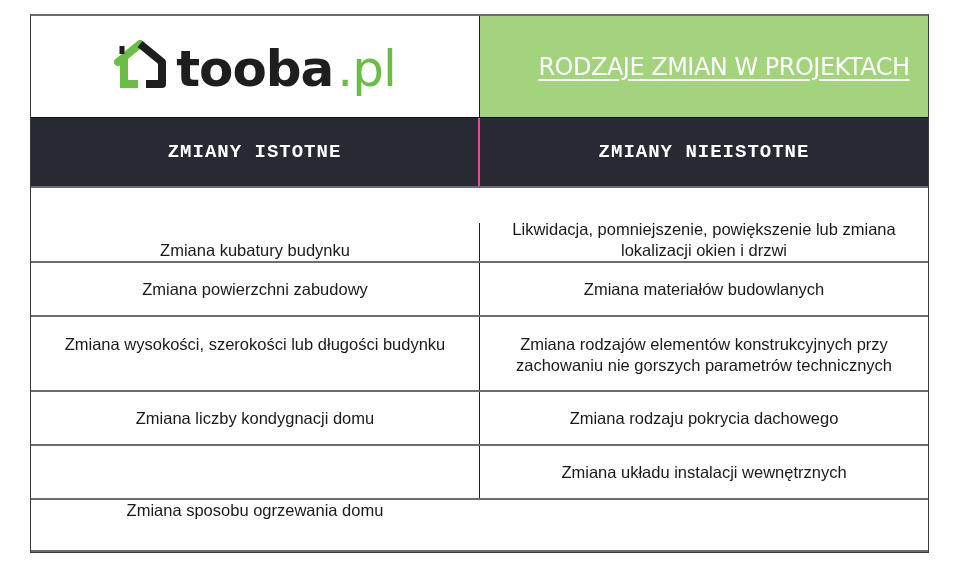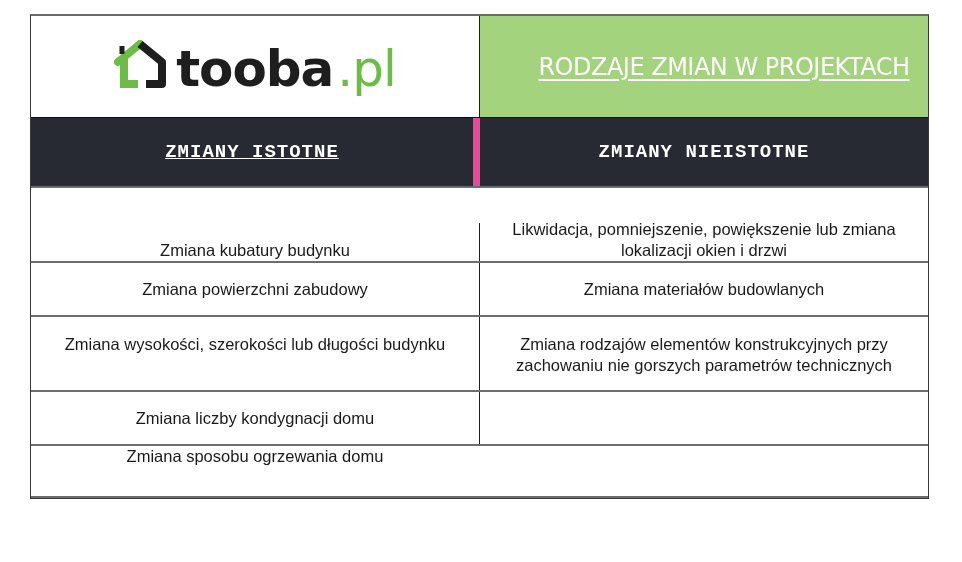--- a/index.html
+++ b/index.html
@@ -18,21 +18,21 @@
     .brand-row .col-right { background: #a3d37c; }
     .logo { display: flex; align-items: flex-end; gap: 4px; }
     .logo-word { font-family: "DejaVu Sans", sans-serif; font-size: 50px; font-weight: bold; color: #1e1e1e; letter-spacing: -1px; line-height: 1; }
     .logo-tld { font-family: "DejaVu Sans", sans-serif; font-size: 50px; font-weight: normal; color: #6cbd45; letter-spacing: -1px; line-height: 1; }
     .title-link {
       color: #ffffff; font-family: "DejaVu Sans", sans-serif; font-size: 24px; text-decoration: underline;
       text-underline-offset: 4px; letter-spacing: -0.5px; padding-left: 40px;
     }
 
     .header-row { height: 69px; background: #272a33; border-top: 1px solid #111; }
-    .header-row .col-left { border-right: 7px solid #ec4899; text-decoration: underline; }
+    .header-row .col-left { border-right: 2px solid #ec4899; }
     .header-cell { color: #ffffff; font-family: "Liberation Mono", monospace; font-weight: bold; font-size: 19px; letter-spacing: 1px; }
 
     .body-row { border-top: 2px solid #6d6d6d; }
     .body-row .cell { color: #1a1a1a; font-size: 16.5px; line-height: 21px; padding: 0 8px; }
     .body-row .cell.top-align { align-items: flex-start; padding-top: 17px; }
     .r1 { height: 75px; align-items: flex-end; }
     .r2 { height: 54px; }
     .r3 { height: 75px; justify-content: space-between; }
     .r4 { height: 54px; }
     .r5 { height: 54px; }
@@ -79,21 +79,26 @@
     <div class="cell col-right">Zmiana materiałów budowlanych</div>
   </div>
 
   <div class="row body-row r3">
     <div class="cell col-left top-align">Zmiana wysokości, szerokości lub długości budynku</div>
     <div class="cell col-right top-align">Zmiana rodzajów elementów konstrukcyjnych przy zachowaniu nie gorszych parametrów technicznych</div>
   </div>
 
   <div class="row body-row r4">
     <div class="cell col-left">Zmiana liczby kondygnacji domu</div>
+    <div class="cell col-right">Zmiana rodzaju pokrycia dachowego</div>
   </div>
 
+  <div class="row body-row r5">
+    <div class="cell col-left"></div>
+    <div class="cell col-right">Zmiana układu instalacji wewnętrznych</div>
+  </div>
 
   <div class="row body-row r6 table-bottom">
     <div class="cell col-left"></div>
     <div class="cell col-right">Zmiana sposobu ogrzewania domu</div>
   </div>
 
 </div>
 
 </body></html>

